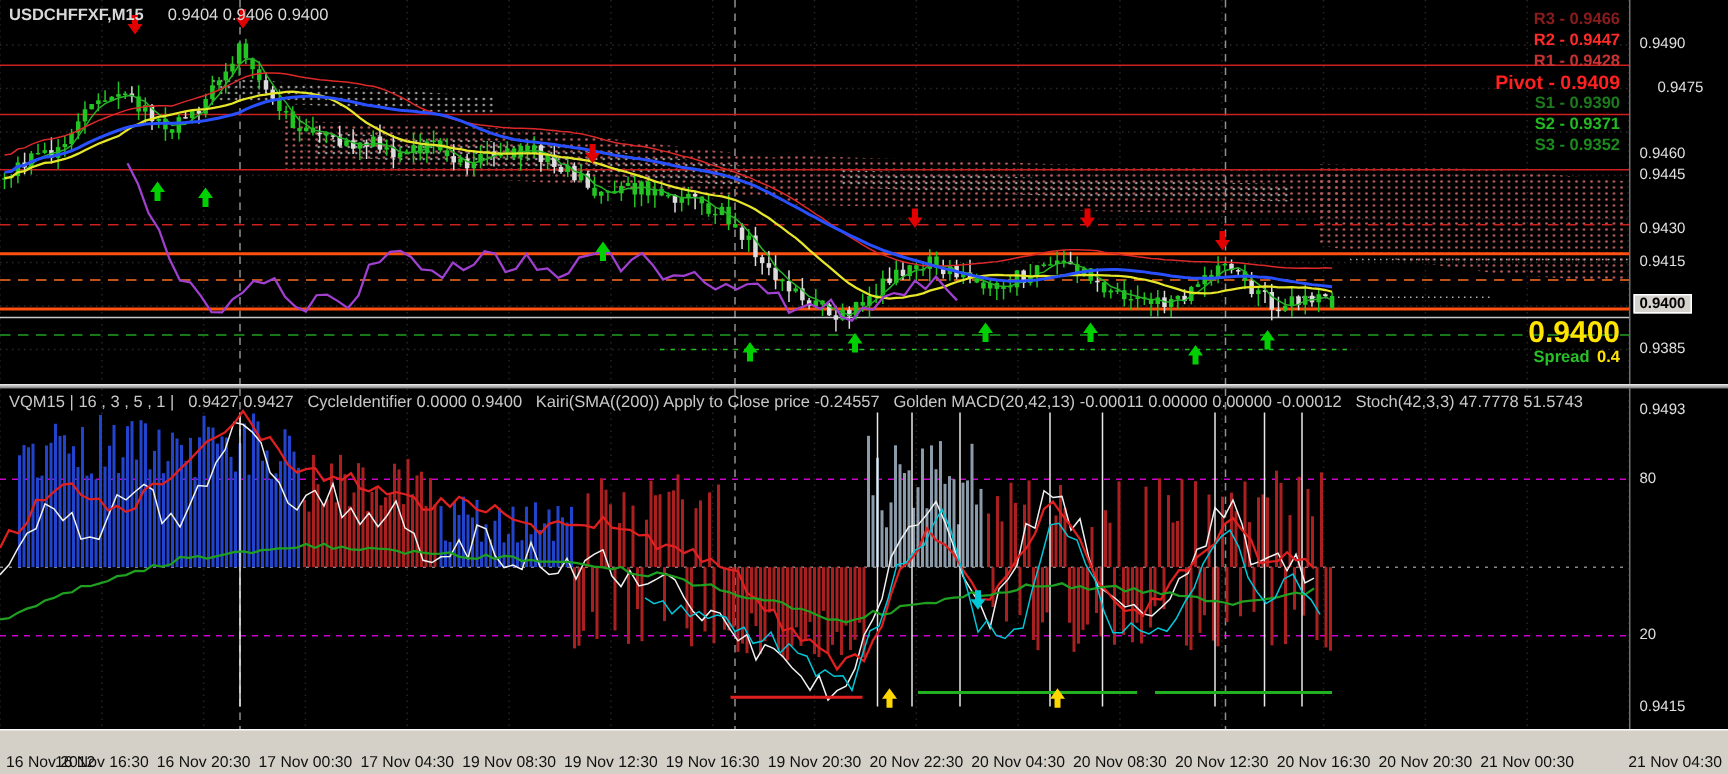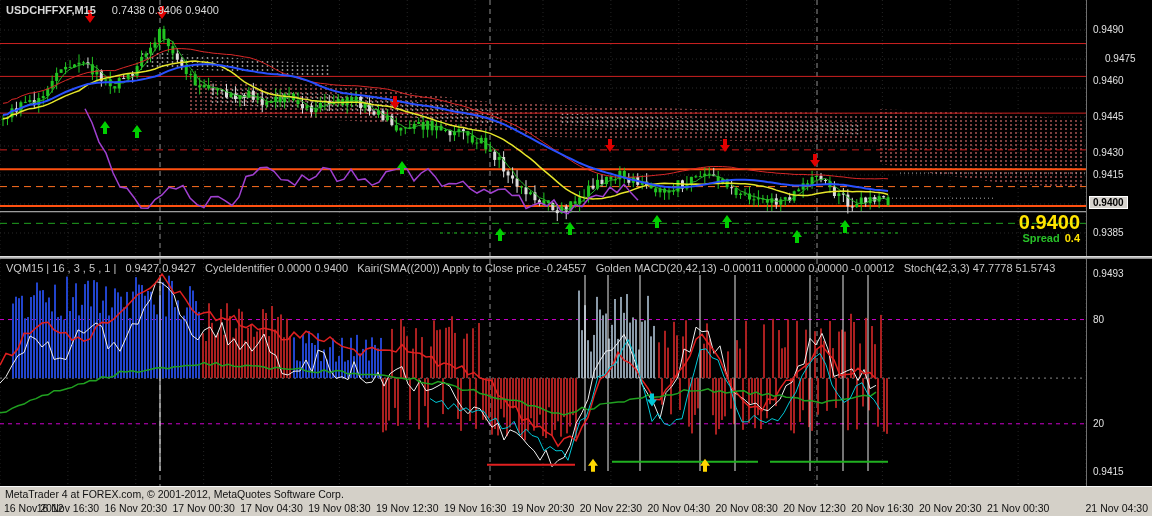--- a/index.html
+++ b/index.html
@@ -840,53 +840,61 @@
       <polyline points="0,153.84303445978702 6,153.0768951787672 12,149.43463849719285 18,146.78954694218316 24,145.08264561790637 30,141.3461773676402 36,139.63477598420042 42,136.56982200055023 48,135.84166522941632 54,131.71594714080635 60,131.82378910505855 66,130.0413457169347 72,128.3474914326842 78,125.12820945398829 84,124.4048135239135 90,121.58576662122854 96,121.72590806231847 102,117.77886461261203 108,118.76512491693813 114,117.19363387688779 120,112.27406822998601 126,112.90111334155371 132,111.79216595528793 138,113.34171629845132 144,111.88178170968779 150,110.59999558204436 156,109.04686711622752 162,108.62780368514126 168,109.75962393644323 174,107.78151863718418 180,107.41937142548615 186,106.5460698513093 192,106.5492349329457 198,106.07706265043379 204,103.6589226057828 210,106.11328029364755 216,103.51230758271446 222,106.88739456367283 228,105.38552642628653 234,107.19191606862442 240,107.62464883728622 246,106.27588465624464 252,106.78553793154728 258,107.00401101963641 264,108.02224010712052 270,110.17765490484743 276,108.29245252749567 282,109.46847262396348 288,110.27345642881946 294,110.10908704651932 300,109.30400164450612 306,112.09140928048748 312,113.05520938020072 318,113.62205834067905 324,110.89441842085513 330,113.75985295933117 336,111.58424648721014 342,112.0482620550493 348,115.07460304488265 354,114.31062932924168 360,115.49495698671701 366,115.47456203963644 372,115.50805059259815 378,115.65268338763097 384,116.25841996813891 390,117.38854613652832 396,118.75614710840702 402,119.31789328754414 408,120.49504915858735 414,118.95417369111848 420,123.21391558392962 426,124.32642058515223 432,125.1739281191639 438,122.60017202536517 444,123.92689638308121 450,125.52313656859914 456,127.32409018938849 462,131.33845206616354 468,131.08953525847818 474,130.57249465634337 480,134.52100940113246 486,135.684641210065 492,138.29663751384936 498,139.77162640630712 504,139.9498602554628 510,141.32277131740642 516,141.2332210138206 522,142.8120758942614 528,146.69550277463927 534,146.83080350454412 540,148.8014877967583 546,151.67840656555538 552,154.0260369892192 558,153.88127559114258 564,155.91242834327807 570,154.00093114405115 576,152.7333594466585 582,148.29393054313596 588,150.84741522487758 594,149.84059539146173 600,145.12272518544341 606,144.37339151348127 612,143.66775211822636 618,142.9489375140496 624,143.09350518688618 630,140.19664370631568 636,139.3985490855641 642,139.08185101667837 648,135.72611641952057 654,138.19009626882405 660,137.724450094067 666,136.01071631341625 672,135.92184138632626 678,134.38726094635365 684,130.68453547426435 690,131.9867476118866 696,131.84350617074472 702,131.39945387061186 708,129.8831365240526 714,133.2328408355544 720,131.80639356536244 726,134.0756258776389 732,132.9246055144493 738,132.00707808468292 744,131.65766293691865 750,135.34724619164655 756,133.14557096496847 762,136.21214250817417 768,134.6256836048346 774,137.13100769311808 780,135.9152128025773 786,138.27046104074068 792,138.45063704173535 798,138.9601620195586 804,141.71287906292685 810,141.58179939080378 816,142.67763951281094 822,144.243830872839 828,142.05681991482084 834,141.3530579578902 840,140.9328202855686 846,140.01786653225693 852,139.1531223251465 858,137.3988380664478 864,136.1575204297012 870,137.37029898144596 876,133.23301705649564" fill="none" stroke="#20a020" stroke-width="1.5"></polyline>
       <polyline points="430,139.55959855769487 436,143.42439567715087 442,141.57608557298067 448,150.23854928990943 454,144.58124887596233 460,152.06895882461293 466,148.7749927519373 472,153.3336309191992 478,150.98493074633882 484,152.49609718232563 490,161.99610303337306 496,159.16265189803772 502,169.8592377119125 508,168.53746820177753 514,162.36835448658474 520,176.29659248370444 526,170.23021420908407 532,176.44487005696644 538,178.48190478515724 544,191.68932079773688 550,187.56095963342173 556,191.83938518472743 562,191.5671353443934 568,201.26771690259483 574,180.5140485199375 580,161.51889350798214 586,158.4516740877484 592,140.21611223966278 598,117.45323212346554 604,116.2921497028017 610,107.96396809243946 616,104.62311393976705 622,90.97866275480555 628,80.55852231813688 634,94.90808796316442 640,116.69047969253589 646,138.0550745505103 652,162.4008820252135 658,154.52645262215256 664,164.44695151156583 670,166.60255286130922 676,160.55283187363415 682,159.7386319708303 688,134.73203106186804 694,113.6929867394371 700,90.87538307282624 706,89.84416148036428 712,98.63545196351215 718,100.98670130307667 724,117.81196870310858 730,127.52351749912035 736,148.44566660451937 742,162.9010154241431 748,162.7633428885849 754,156.35737258036954 760,161.3487843135113 766,163.59207597454207 772,159.65298849326558 778,161.8264468078682 784,153.68531595382518 790,142.14783555138092 796,133.09711600883543 802,116.82960041052661 808,106.947288013793 814,98.84812374452626 820,94.48800710619122 826,105.85142077708169 832,126.0067089384557 838,135.55470593273873 844,143.386084603396 850,139.78547704262672 856,126.9714309318339 862,123.7372883805717 868,135.3418390362765 874,140.73459571700687 880,150.5692510162134" fill="none" stroke="#00c8d8" stroke-width="1"></polyline>
       <line x1="487" y1="205.8" x2="575" y2="205.8" stroke="#e02020" stroke-width="2"></line>
       <line x1="612" y1="202.74" x2="758" y2="202.74" stroke="#20b020" stroke-width="2"></line>
       <line x1="770" y1="202.74" x2="888" y2="202.74" stroke="#20b020" stroke-width="2"></line>
       <path d="M 593 199.86 L 588 206.86 L 591 206.86 L 591 212.86 L 595 212.86 L 595 206.86 L 598 206.86 Z" fill="#ffd700"></path>
       <path d="M 705 199.86 L 700 206.86 L 703 206.86 L 703 212.86 L 707 212.86 L 707 206.86 L 710 206.86 Z" fill="#ffd700"></path>
       <path d="M 652 147.48000000000002 L 647 140.48000000000002 L 650 140.48000000000002 L 650 134.48000000000002 L 654 134.48000000000002 L 654 140.48000000000002 L 657 140.48000000000002 Z" fill="#00c8d8"></path>
     </svg>
 
-  <div class="title-overlay"><span class="sym">USDCHFFXF,M15</span><span class="qts">0.7438 0.9406 0.9400</span></div>
-
+  <div class="title-overlay"><span class="sym">USDCHFFXF,M15</span><span class="qts">0.9404 0.9406 0.9400</span></div>
+
+  <div class="pivot-block" id="pivotBlock">
+      <div class="pivot-line" style="color: rgb(139, 28, 28); font-size: 11px;">R3 - 0.9466</div>
+      <div class="pivot-line" style="color: rgb(255, 42, 42); font-size: 11px;">R2 - 0.9447</div>
+      <div class="pivot-line" style="color: rgb(200, 50, 50); font-size: 11px;">R1 - 0.9428</div>
+      <div class="pivot-line" style="color: rgb(255, 32, 32); font-size: 13px;">Pivot - 0.9409</div>
+      <div class="pivot-line" style="color: rgb(29, 122, 29); font-size: 11px;">S1 - 0.9390</div>
+      <div class="pivot-line" style="color: rgb(34, 187, 34); font-size: 11px;">S2 - 0.9371</div>
+      <div class="pivot-line" style="color: rgb(29, 138, 29); font-size: 11px;">S3 - 0.9352</div>
+    </div>
 
   <div class="big-price">
     <div class="val">0.9400</div>
     <div class="spread"><span class="lbl">Spread</span><span class="num">0.4</span></div>
   </div>
 
   <div class="axis" id="mainAxis">
       <div class="tick" style="top: 24.003px;">0.9490</div>
       <div class="tick" style="top: 53.0025px; padding-left: 12px;">0.9475</div>
-      <div class="tick" style="top: 75px;">0.9460</div>
+      <div class="tick" style="top: 97px;">0.9460</div>
       <div class="tick" style="top: 111.001px;">0.9445</div>
       <div class="tick" style="top: 147px;">0.9430</div>
       <div class="tick" style="top: 169px;">0.9415</div>
       <div class="tick" style="top: 198px;">0.9400</div>
       <div class="tick" style="top: 226.999px;">0.9385</div>
       <div class="curbox" style="top: 196px;">0.9400</div>
     </div>
 
   <div class="hsep"></div>
 
   <div class="ind-header">VQM15 | 16 , 3 , 5 , 1 |   0.9427 0.9427   CycleIdentifier 0.0000 0.9400   Kairi(SMA((200)) Apply to Close price -0.24557   Golden MACD(20,42,13) -0.00011 0.00000 0.00000 -0.00012   Stoch(42,3,3) 47.7778 51.5743</div>
 
   <div class="axis" id="indAxis">
       <div class="tick" style="top: 9.06px;">0.9493</div>
       <div class="tick" style="top: 54.552px;">80</div>
       <div class="tick" style="top: 158.796px;">20</div>
       <div class="tick" style="top: 206.94px;">0.9415</div>
     </div>
 
   <div class="bottom-bar">
-    <div class="copyright">MetaTrader 4 at FOREX.com, © 2001-2012, MetaQuotes Software Corp.</div>
     <div class="time-row" id="timeRow">
         <div class="tlabel" style="left: 4px;">16 Nov 2012</div>
         <div class="tlabel" style="left: 67.875px; transform: translateX(-50%);">16 Nov 16:30</div>
         <div class="tlabel" style="left: 135.75px; transform: translateX(-50%);">16 Nov 20:30</div>
         <div class="tlabel" style="left: 203.625px; transform: translateX(-50%);">17 Nov 00:30</div>
         <div class="tlabel" style="left: 271.5px; transform: translateX(-50%);">17 Nov 04:30</div>
         <div class="tlabel" style="left: 339.375px; transform: translateX(-50%);">19 Nov 08:30</div>
         <div class="tlabel" style="left: 407.25px; transform: translateX(-50%);">19 Nov 12:30</div>
         <div class="tlabel" style="left: 475.125px; transform: translateX(-50%);">19 Nov 16:30</div>
         <div class="tlabel" style="left: 543px; transform: translateX(-50%);">19 Nov 20:30</div>

